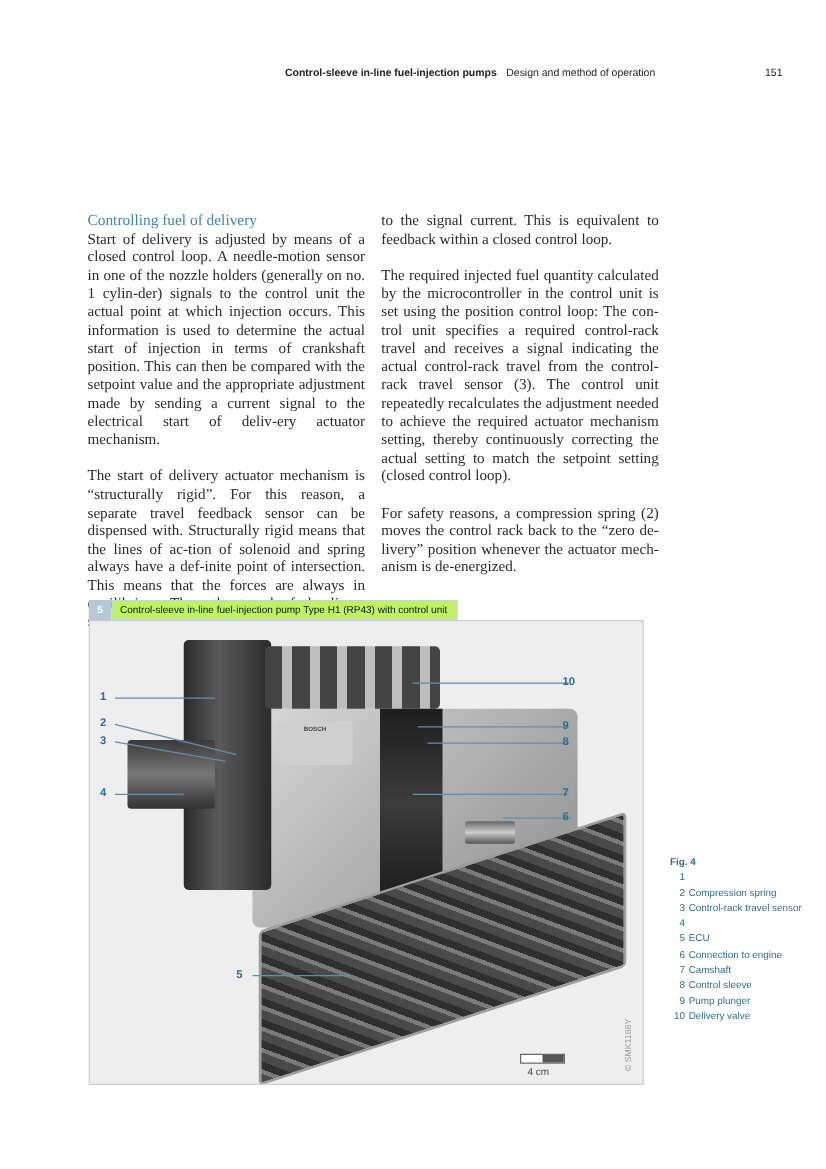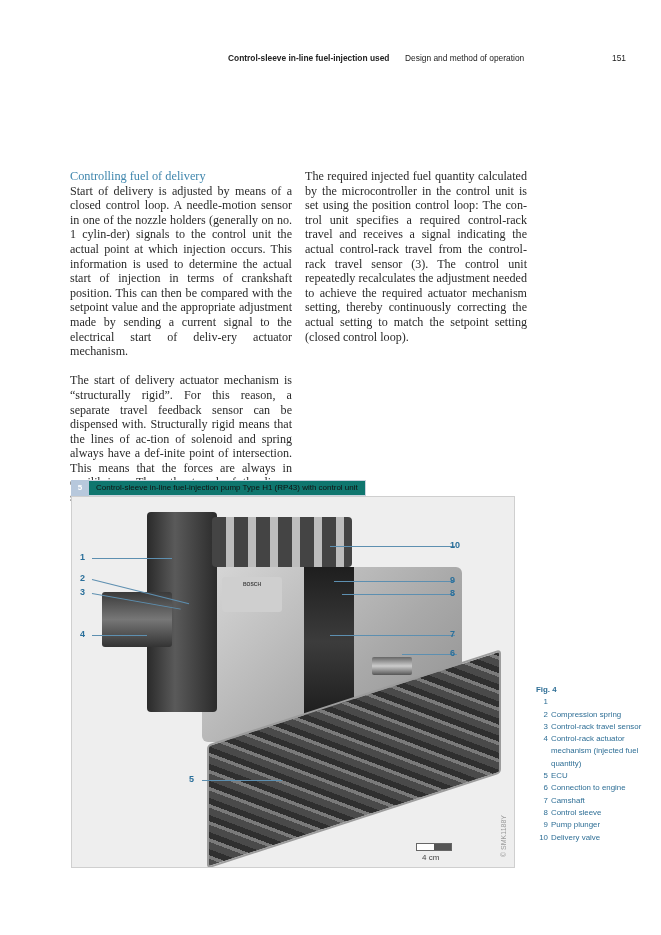--- a/index.html
+++ b/index.html
@@ -12,21 +12,21 @@
   .col { position:absolute; font-family:"Liberation Serif", serif; font-size:12.1px; line-height:14.6px; color:#2a2a2a; }
   .col-left { left:70px; top:169px; width:222px; }
   .col-right { left:305px; top:169px; width:222px; }
   .col h3 { margin:0; font-weight:normal; color:#3f86ad; font-size:12.3px; line-height:14.6px; }
   .col p { margin:0 0 14.6px 0; text-align:justify; }
   .col p.last { margin-bottom:0; }
 
   .fig { position:absolute; left:71px; top:480px; width:444px; height:393px; }
   .fig-head { position:absolute; left:0; top:0; height:16px; display:flex; font-family:"Liberation Sans", sans-serif; font-size:8px; }
   .fig-num { width:18px; height:16px; background:#b7c8dc; color:#fff; font-weight:bold; text-align:center; line-height:16px; }
-  .fig-title { background:#0f766e; border:1px solid #c9d3de; border-left:none; padding:0 7px; line-height:14px; color:#111; }
+  .fig-title { background:#bef264; border:1px solid #c9d3de; border-left:none; padding:0 7px; line-height:14px; color:#111; }
   .fig-box { position:absolute; left:0; top:16px; width:442px; height:370px; background:#eeeeee; border:1px solid #cfcfcf; overflow:hidden; }
 
   .callout { position:absolute; font-family:"Liberation Sans", sans-serif; font-size:9px; font-weight:bold; color:#2a6f9a; }
   .leader { position:absolute; height:1px; background:#5d8fb0; transform-origin:left center; }
 
   .scale { position:absolute; left:344px; top:346px; width:34px; height:6px; border:1px solid #666; background:#fff; }
   .scale .dark { position:absolute; right:0; top:0; width:17px; height:6px; background:#555; }
   .scale-label { position:absolute; left:350px; top:356px; font-family:"Liberation Sans", sans-serif; font-size:8px; color:#444; }
   .credit { position:absolute; left:428px; top:360px; transform:rotate(-90deg); transform-origin:left top; font-family:"Liberation Sans", sans-serif; font-size:7px; color:#9a9a9a; white-space:nowrap; }
 
@@ -36,33 +36,35 @@
   .legend .num { width:12px; text-align:right; padding-right:3px; flex:none; }
   .legend .txt { flex:1; }
 
   
   .ph { position:absolute; }
 </style>
 </head>
 <body>
 
 <div class="header">
-  <span class="title">Control-sleeve in-line fuel-injection used</span>
+  <span class="title">Control-sleeve in-line fuel-injection pumps</span>
   <span class="section">Design and method of operation</span>
   <span class="pageno">151</span>
 </div>
 
 <div class="col col-left">
   <h3>Controlling fuel of delivery</h3>
   <p>Start of delivery is adjusted by means of a closed control loop. A needle-motion sensor in one of the nozzle holders (generally on no. 1 cylin-der) signals to the control unit the actual point at which injection occurs. This information is used to determine the actual start of injection in terms of crankshaft position. This can then be compared with the setpoint value and the appropriate adjustment made by sending a current signal to the electrical start of deliv-ery actuator mechanism.</p>
   <p class="last">The start of delivery actuator mechanism is “structurally rigid”. For this reason, a separate travel feedback sensor can be dispensed with. Structurally rigid means that the lines of ac-tion of solenoid and spring always have a def-inite point of intersection. This means that the forces are always in equilibrium. Thus, the travel of the linear solenoid is proportional</p>
 </div>
 
 <div class="col col-right">
+  <p>to the signal current. This is equivalent to feedback within a closed control loop.</p>
   <p>The required injected fuel quantity calculated by the microcontroller in the control unit is set using the position control loop: The con-trol unit specifies a required control-rack travel and receives a signal indicating the actual control-rack travel from the control-rack travel sensor (3). The control unit repeatedly recalculates the adjustment needed to achieve the required actuator mechanism setting, thereby continuously correcting the actual setting to match the setpoint setting (closed control loop).</p>
+  <p class="last">For safety reasons, a compression spring (2) moves the control rack back to the “zero de-livery” position whenever the actuator mech-anism is de-energized.</p>
 </div>
 
 <div class="fig">
   <div class="fig-head">
     <div class="fig-num">5</div>
     <div class="fig-title">Control-sleeve in-line fuel-injection pump Type H1 (RP43) with control unit</div>
   </div>
   <div class="fig-box">
 
     <div class="ph" style="left:130px;top:70px;width:260px;height:175px;background:linear-gradient(135deg,#d8d8d8,#a9a9a9 60%,#8f8f8f);border-radius:6px;"></div>
@@ -112,21 +114,20 @@
   <div class="item">
       <span class="num">2</span>
       <span class="txt">Compression spring</span>
     </div>
   <div class="item">
       <span class="num">3</span>
       <span class="txt">Control-rack travel sensor</span>
     </div>
   <div class="item">
       <span class="num">4</span>
-      <span class="txt">Control-rack actuator mechanism (injected fuel quantity)</span>
     </div>
   <div class="item">
       <span class="num">5</span>
       <span class="txt">ECU</span>
     </div>
   <div class="item">
       <span class="num">6</span>
       <span class="txt">Connection to engine</span>
     </div>
   <div class="item">

